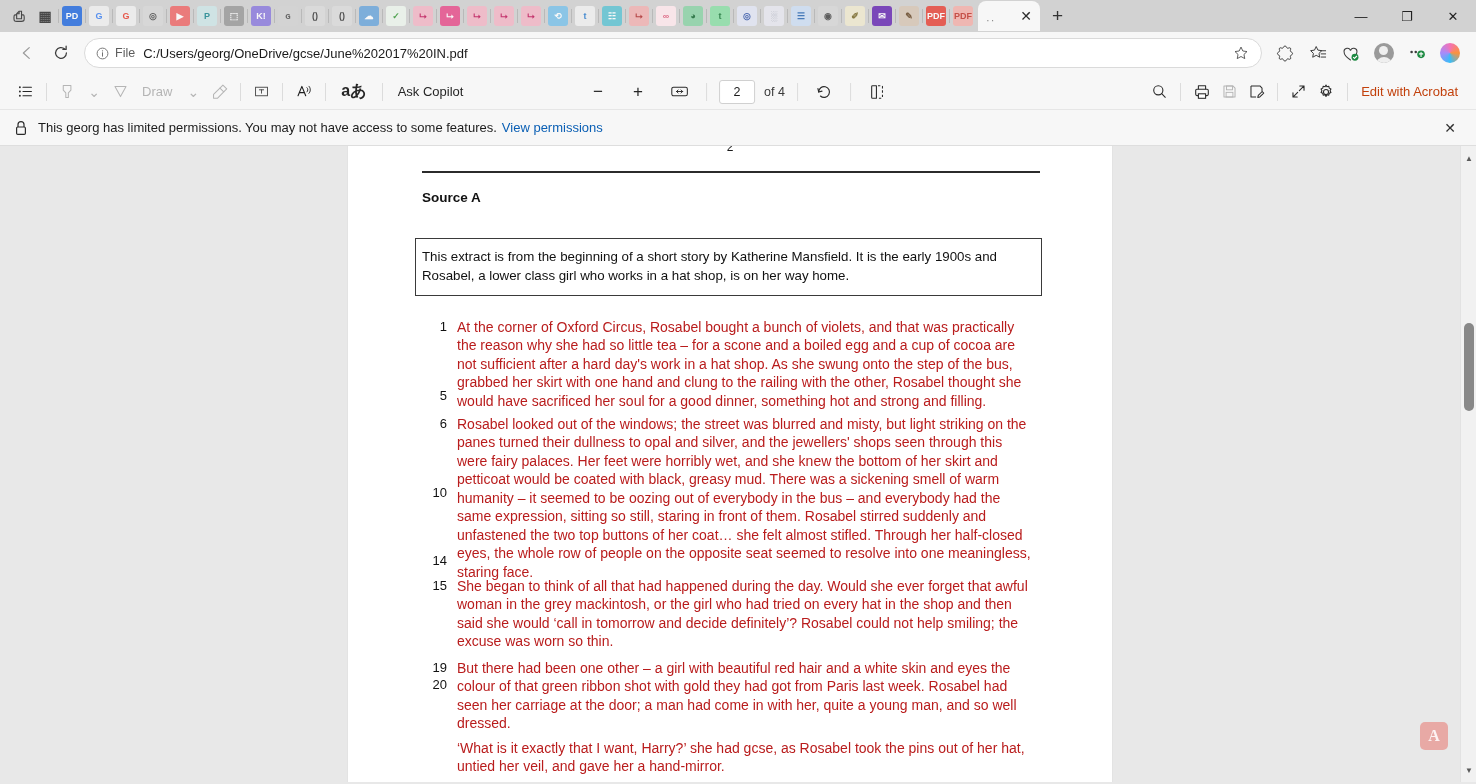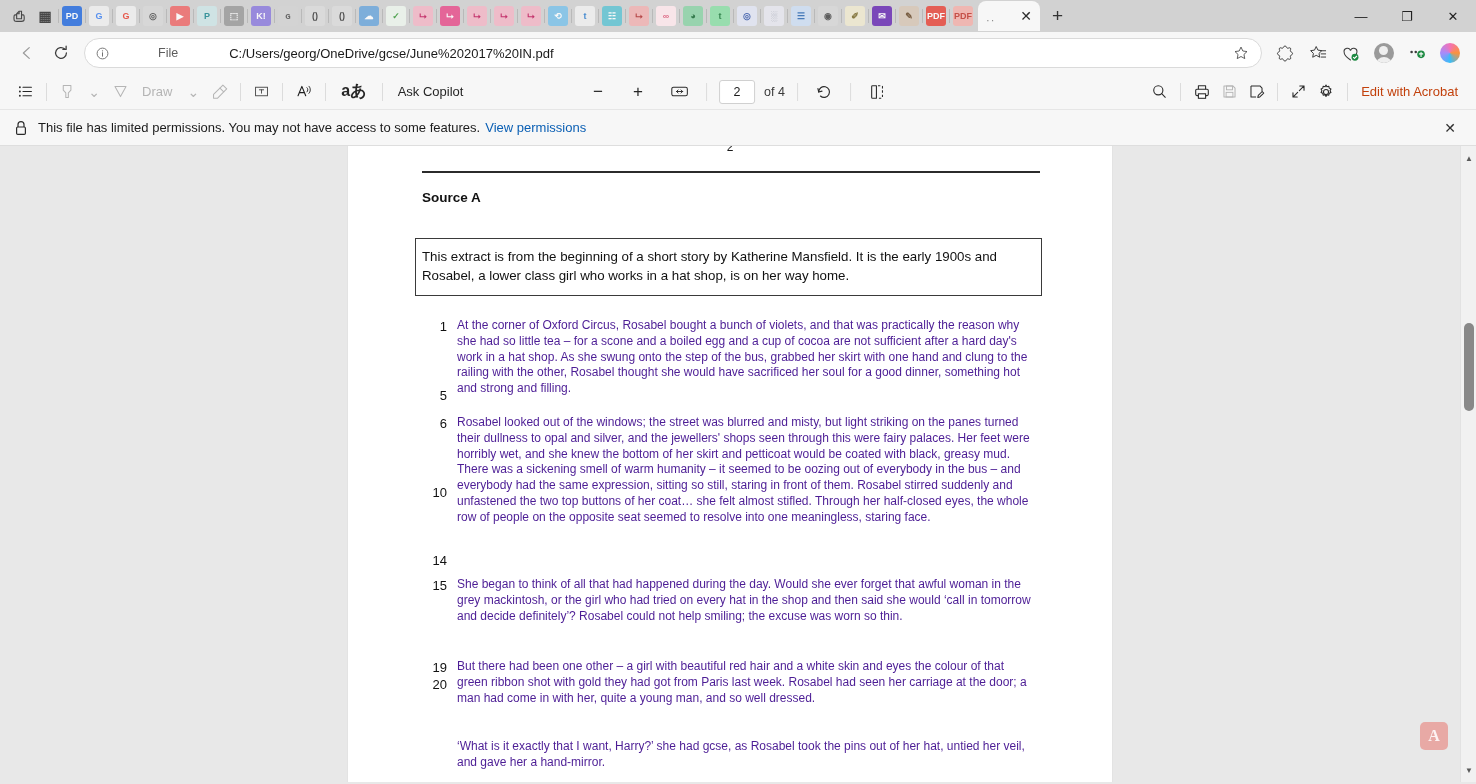--- a/index.html
+++ b/index.html
@@ -56,21 +56,20 @@
   .navicon.dim { color:#a8a8a8; }
   .omnibox {
     flex: 1 1 auto; height: 30px;
     background: #ffffff;
     border: 1px solid #dadada;
     border-radius: 15px;
     display: flex; align-items: center;
     padding: 0 4px 0 10px;
     margin: 0 6px;
     min-width: 0;
-    gap: 43px;
   }
   .omnibox .filelabel { font-size: 12.5px; color: #5d5d5d; margin: 0 8px 0 5px; white-space: nowrap; }
   .omnibox .url { font-size: 13px; color: #1a1a1a; white-space: nowrap; overflow: hidden; text-overflow: ellipsis; flex:1 1 auto;}
   .omnibox .star { margin-left: auto; padding: 0 8px; color: #4a4a4a; font-size: 14px;}
   .right-icons { display: flex; align-items: center; }
   .right-icons .navicon { width: 33px; }
   .avatar { width: 20px; height: 20px; border-radius: 50%; background: #9a9a9a; position: relative; overflow:hidden;}
   .avatar::before { content:""; position:absolute; left:5.5px; top:3px; width:9px; height:9px; border-radius:50%; background:#efefef;}
   .avatar::after { content:""; position:absolute; left:2px; top:13.5px; width:16px; height:11px; border-radius:8px 8px 0 0; background:#efefef;}
   .copilot-g {
@@ -157,21 +156,21 @@
   }
   .para { position: absolute; display: flex; }
   .lnums {
     width: 42px; flex: 0 0 42px;
     text-align: right;
     font-size: 13px; color: #111;
     line-height: 1.32;
     padding-right: 10px;
   }
   .ptext {
-    font-size: 12px; color: #4c1d95;
+    font-size: 14px; color: #b91c1c;
     line-height: 1.32;
     width: 575px;
   }
   .lnums span { display: block; }
   .ln-blank { visibility: hidden; }
 
   
   .scrollbar {
     position: absolute; right: 0; top: 0;
     width: 16px; height: 636px;
@@ -474,21 +473,21 @@
   </div>
 </div>
 
 <div class="notice">
   <span class="lockico">
     <svg width="14" height="16" viewBox="0 0 14 16">
         <path d="M4 7V4.6a3 3 0 0 1 6 0V7" fill="none" stroke="#2b2b2b" stroke-width="1.2"></path>
         <rect x="2.6" y="7" width="8.8" height="7.4" rx="1.2" fill="none" stroke="#2b2b2b" stroke-width="1.2"></rect>
       </svg>
   </span>
-  <span>This file has limited permissions. You may not have access to some features.</span>
+  <span>This georg has limited permissions. You may not have access to some features.</span>
   <a href="#">View permissions</a>
   <span class="nclose">✕</span>
 </div>
 
 <div class="viewer">
   <div class="page">
     <div class="pagenum-top">2</div>
     <div class="hrule"></div>
     <div class="srcA">Source A</div>
     <div class="extract-box">This extract is from the beginning of a short story by Katherine Mansfield. It is the early 1900s and Rosabel, a lower class girl who works in a hat shop, is on her way home.</div>

